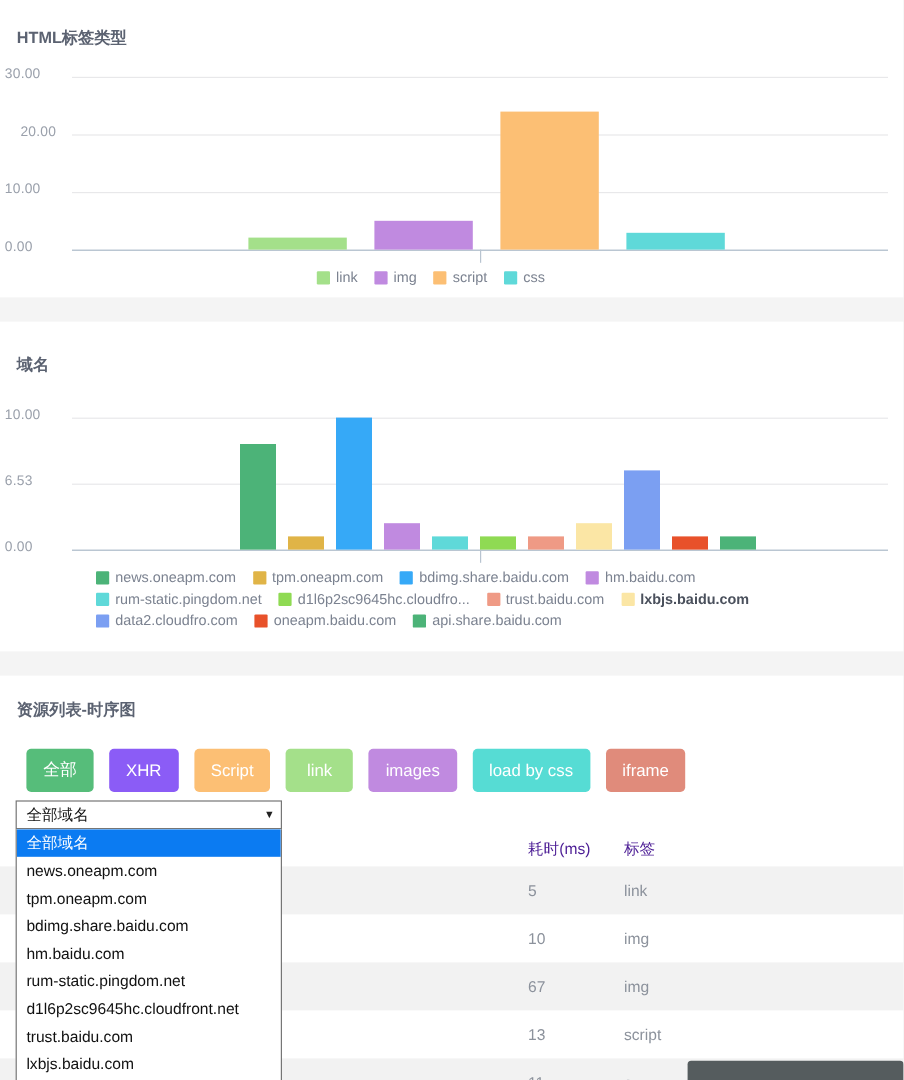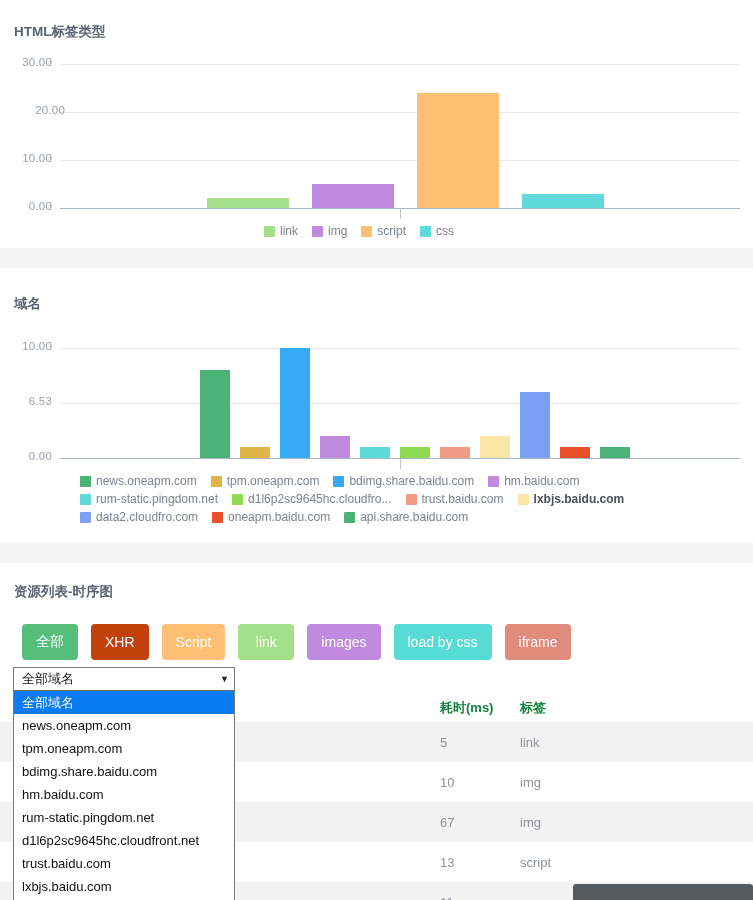--- a/index.html
+++ b/index.html
@@ -15,21 +15,21 @@
   .panel { background: #ffffff; width: 753px; position: absolute; left: 0; }
   .panel-title {
     font-size: 13.5px; color: #5b6271; font-weight: 600;
     position: absolute; left: 14px;
   }
 
   
   .chart { position: absolute; }
   .ytick {
     position: absolute; font-size: 11.5px; color: #9aa0ab;
-    text-align: right; width: 48px; letter-spacing: .2px;
+    text-align: left; width: 48px; letter-spacing: .2px;
   }
   .gridline { position: absolute; height: 1px; background: #e8e8ea; }
   .axisline { position: absolute; height: 1px; background: #aab8c8; }
   .axistick { position: absolute; width: 1px; background: #b8c4d0; }
   .bar { position: absolute; bottom: 0; }
 
   
   .legend { position: absolute; display: flex; flex-wrap: wrap; }
   .legend-item { display: flex; align-items: center; margin-right: 14px; margin-bottom: 4px; }
   .legend-swatch { width: 11px; height: 11px; margin-right: 5px; border-radius: 1px; display:inline-block; }
@@ -57,21 +57,21 @@
   .select-list {
     border: 1px solid #767676; border-top: none; background: #fff;
     max-height: 215px; overflow: hidden;
   }
   .opt { font-size: 13px; color: #111; padding: 1px 8px; line-height: 21px; white-space: nowrap; }
   .opt.sel { background: #0b7bf2; color: #fff; }
 
   
   .table { position: absolute; left: 0; top: 694px; width: 753px; }
   .trow { display: flex; align-items: center; height: 40px; font-size: 13px; color: #8c929c; }
-  .trow.head { height: 28px; color: #15803d; font-weight: bold; font-size: 13px; }
+  .trow.head { height: 28px; color: #4c1d95; font-weight: normal; font-size: 13px; }
   .trow.alt { background: #f2f2f2; }
   .c-url  { width: 440px; padding-left: 14px; overflow: hidden; white-space: nowrap; }
   .c-time { width: 80px; }
   .c-tag  { width: 120px; }
 
   .tooltip-box {
     position: absolute; left: 573px; top: 884px; width: 180px; height: 30px;
     background: #555c5e; border-radius: 3px; z-index: 50;
   }
 </style>
@@ -190,21 +190,21 @@
   </div>
 
   <div style="position:absolute;left:0;top:543px;width:753px;height:20px;background:#f4f4f4;"></div>
 
   <div class="panel" style="top:563px; height:337px;">
     <div class="panel-title" style="top:20px;">资源列表-时序图</div>
   </div>
 
   <div class="filters" id="filters">
       <div class="fbtn" style="background: rgb(86, 189, 122);">全部</div>
-      <div class="fbtn" style="background: #c2410c;">XHR</div>
+      <div class="fbtn" style="background: #8b5cf6;">XHR</div>
       <div class="fbtn" style="background: rgb(252, 191, 116);">Script</div>
       <div class="fbtn" style="background: rgb(164, 224, 138);">link</div>
       <div class="fbtn" style="background: rgb(192, 138, 224);">images</div>
       <div class="fbtn" style="background: rgb(86, 220, 212);">load by css</div>
       <div class="fbtn" style="background: rgb(224, 139, 123); text-align: center;">iframe</div>
     </div>
 
   <div class="select-wrap">
     <div class="select-box">
       <span>全部域名</span>

